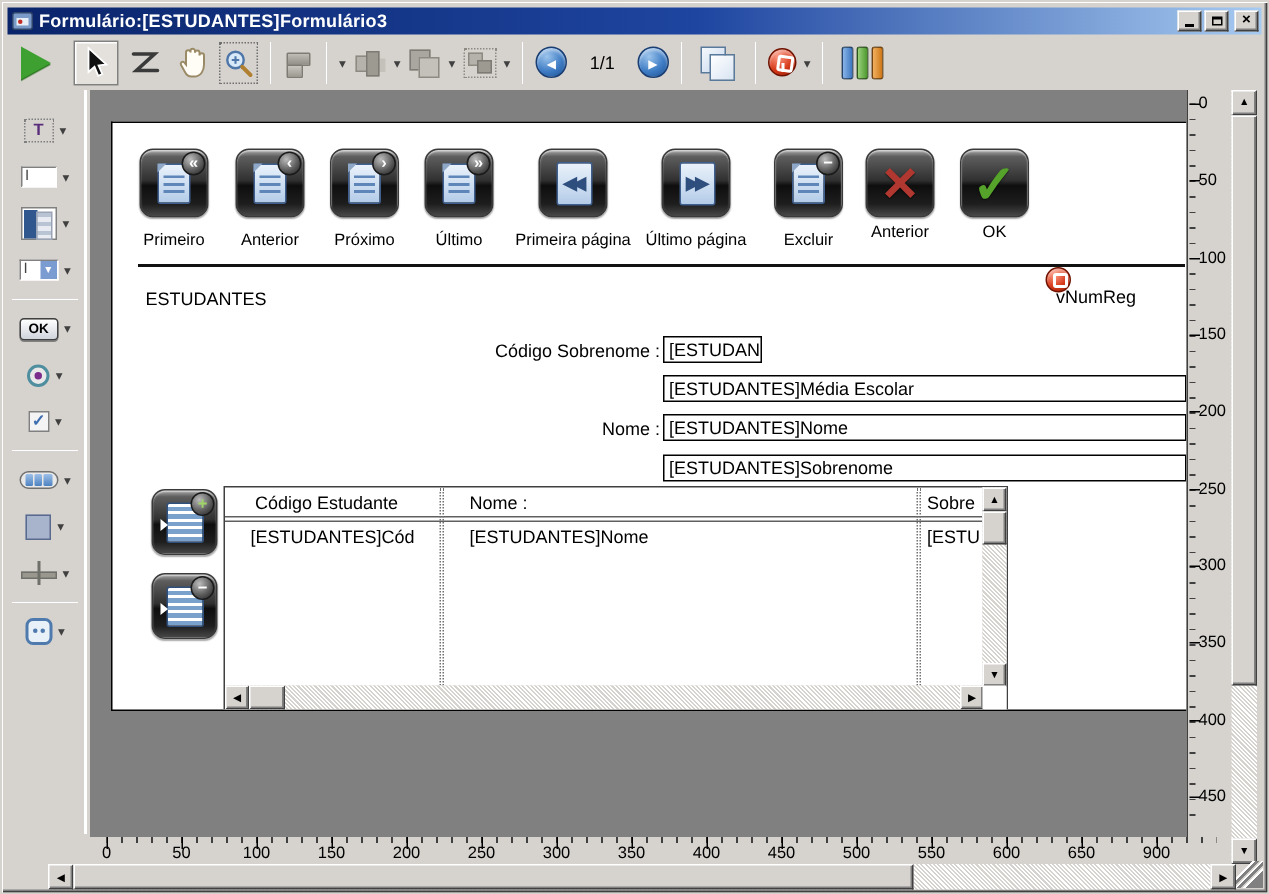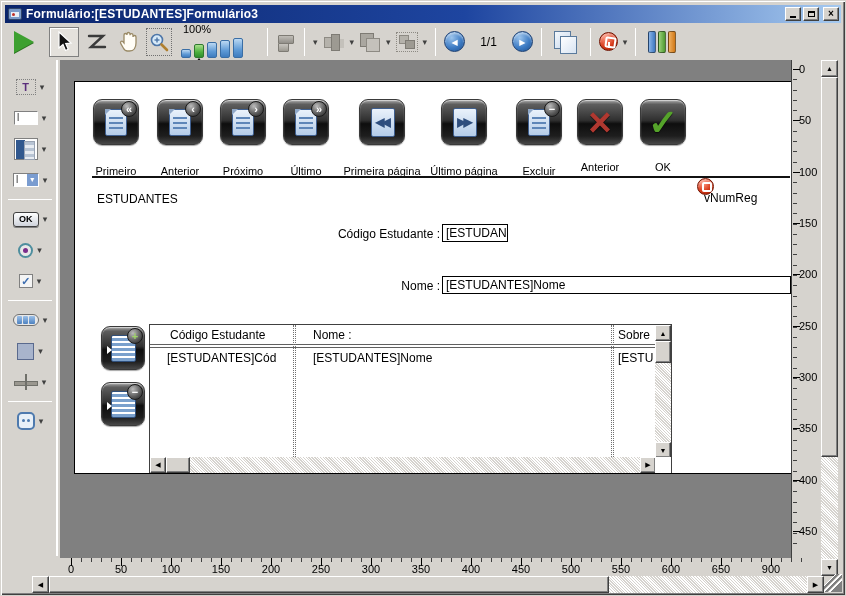--- a/index.html
+++ b/index.html
@@ -100,21 +100,21 @@
      background:linear-gradient(180deg,#EAF2FB,#B4CCE8);}
   .doc::after{content:"";position:absolute;left:3px;top:7px;right:3px;height:14px;
      background:repeating-linear-gradient(180deg,#5E86B8 0 2px,transparent 2px 5px);}
   .doc::before{content:"";position:absolute;left:-1px;top:-1px;border-top:6px solid #8FA8C8;border-right:6px solid transparent;}
   .pg{position:absolute;left:11px;top:8px;width:24px;height:29px;border:1px solid #3F5F8F;border-radius:2px;
      background:linear-gradient(180deg,#EAF2FB,#B4CCE8);color:#2E4E7E;font-size:12px;font-weight:bold;line-height:27px;text-align:center;letter-spacing:-3px;text-indent:-3px;}
   .badge{position:absolute;right:1px;top:1px;width:16px;height:16px;border-radius:50%;border:1px solid #1a1a1a;
      background:radial-gradient(circle at 35% 30%,#BCBCBC,#5E5E5E 55%,#1E1E1E);color:#fff;font-size:11px;font-weight:bold;line-height:14px;text-align:center;}
   .bigx{font-size:40px;font-weight:bold;color:#B03830;line-height:44px;text-shadow:0 1px 1px rgba(0,0,0,.6);}
   .bigcheck{font-size:36px;font-weight:bold;color:#55A32A;line-height:46px;text-shadow:0 1px 1px rgba(0,0,0,.6);}
-  .nlabel{display:block;margin-top:16px;font-size:11px;color:#000;white-space:nowrap;text-align:center;}
+  .nlabel{display:block;margin-top:4px;font-size:11px;color:#000;white-space:nowrap;text-align:center;}
   .sepline{position:absolute;left:17px;top:94px;width:698px;height:2px;background:#111;}
   .seclabel{position:absolute;left:22px;top:110px;font-size:12px;color:#000;}
   .varwrap{position:absolute;left:622px;top:96px;width:90px;height:30px;}
   .varbadge{position:absolute;left:0;top:0;width:17px;height:17px;border-radius:50%;
      background:radial-gradient(circle at 35% 28%,#FF9C86,#D63A1A 55%,#8E1800);border:1px solid #701200;box-shadow:inset 0 2px 2px rgba(255,255,255,.45);}
   .varbadge::before{content:"";position:absolute;left:4px;top:3px;width:6px;height:6px;border:2px solid #fff;border-radius:2px;}
   .varname{position:absolute;left:7px;top:13px;font-size:12px;color:#000;}
   .flabel{position:absolute;left:154px;width:211px;text-align:right;font-size:12px;color:#000;height:15px;}
   .finput{position:absolute;left:367px;height:18px;border:1px solid #000;background:#fff;font-size:12px;color:#000;
      padding:1px 0 0 3px;overflow:hidden;white-space:nowrap;}
@@ -194,30 +194,20 @@
         </svg>
     </div>
     <div class="ticn magwrap">
       <svg width="22" height="22" viewBox="0 0 22 22">
           <circle cx="9" cy="9" r="5.5" fill="#D8EAF8" stroke="#4E76A8" stroke-width="1.6"></circle>
           <line x1="13.5" y1="13.5" x2="19" y2="19" stroke="#B08030" stroke-width="2.6" stroke-linecap="round"></line>
           <line x1="9" y1="6.5" x2="9" y2="11.5" stroke="#4E76A8" stroke-width="1.4"></line>
           <line x1="6.5" y1="9" x2="11.5" y2="9" stroke="#4E76A8" stroke-width="1.4"></line>
         </svg>
     </div>
-    <div class="zoomw">
-      <div class="zl">100%</div>
-      <div class="bars">
-        <div class="bar" style="height:9px"></div>
-        <div class="bar green" style="height:14px"></div>
-        <div class="bar" style="height:16px"></div>
-        <div class="bar" style="height:18px"></div>
-        <div class="bar" style="height:20px"></div>
-      </div>
-    </div>
     <div class="vsep"></div>
     <div class="align-icn grayic"></div>
     <div class="vsep"></div>
     <span class="dd">▾</span>
     <div class="dist-icn grayic"></div>
     <span class="dd">▾</span>
     <div class="layers-icn grayic"></div>
     <span class="dd">▾</span>
     <div class="group-icn grayic"></div>
     <span class="dd">▾</span>
@@ -333,24 +323,26 @@
       </div>
 
       <div class="sepline"></div>
       <div class="seclabel">ESTUDANTES</div>
 
       <div class="varwrap">
         <div class="varbadge"></div>
         <div class="varname">vNumReg</div>
       </div>
 
-      <div class="flabel" style="top:145px">Código Estudante :</div>
+      <div class="flabel" style="top:145px">Código Sobrenome :</div>
       <div class="finput" style="top:142px;width:66px">[ESTUDAN</div>
+      <div class="finput" style="top:168px;width:349px">[ESTUDANTES]Média Escolar</div>
       <div class="flabel" style="top:197px">Nome :</div>
       <div class="finput" style="top:194px;width:349px">[ESTUDANTES]Nome</div>
+      <div class="finput" style="top:221px;width:349px">[ESTUDANTES]Sobrenome</div>
 
       <div class="lstbtn" style="left:26px;top:244px">
         <div class="licon"></div>
         <div class="badge" style="color:#9FD468">+</div>
       </div>
       <div class="lstbtn" style="left:26px;top:300px">
         <div class="licon"></div>
         <div class="badge">−</div>
       </div>
 

